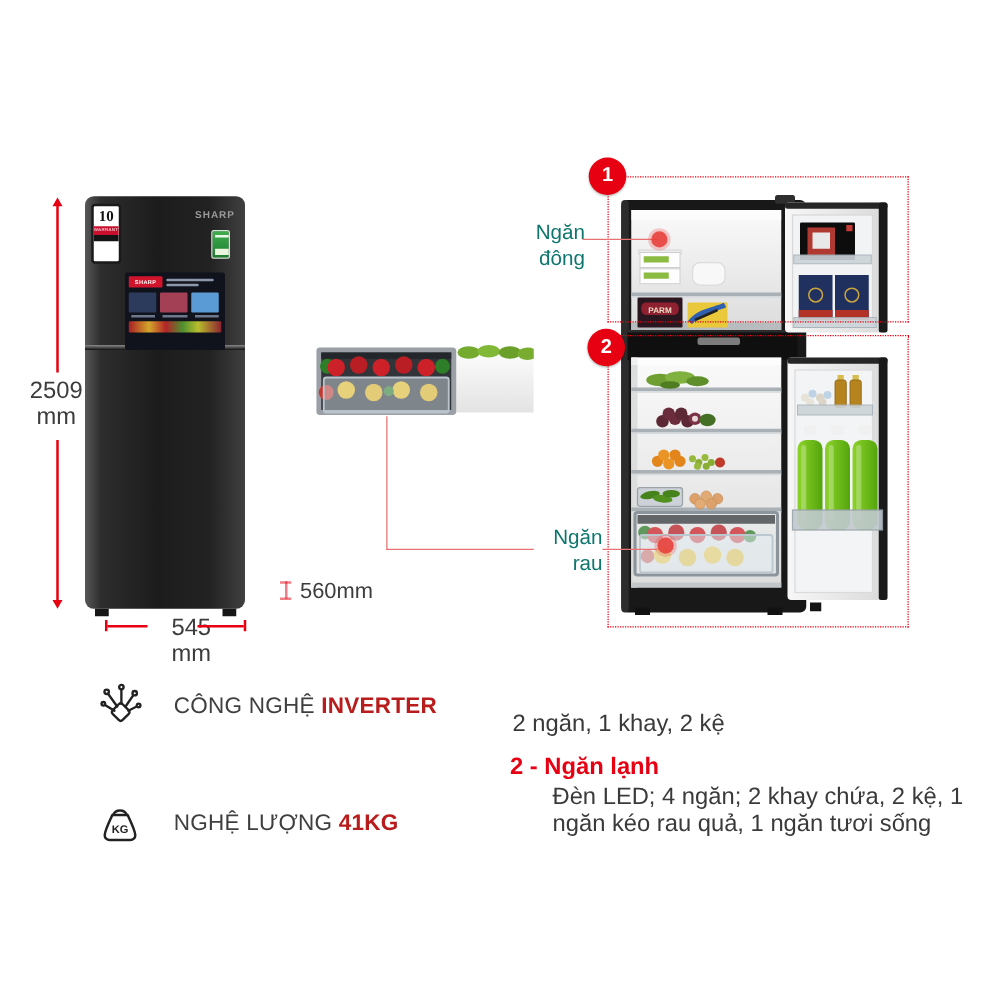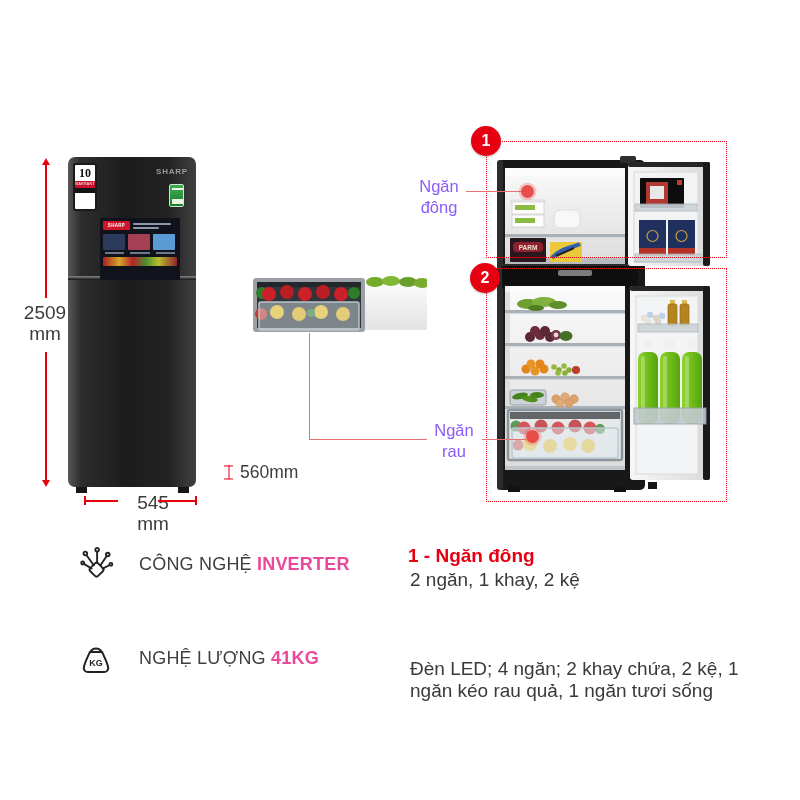--- a/index.html
+++ b/index.html
@@ -49,27 +49,27 @@
   .ibeam { background:rgba(230,0,18,.5); }
 
   
   .dotted-rect { border:1.5px dotted #e60012; z-index:5; }
   .num-badge { width:30px; height:30px; border-radius:50%; background:#e60012; color:#fff;
     font-weight:bold; font-size:16px; display:flex; align-items:center; justify-content:center;
     z-index:9; box-shadow:0 1px 2px rgba(0,0,0,.3); }
   .conn { background:#e87272; z-index:7; }
   .hotspot-dot { width:13px; height:13px; border-radius:50%; background:#e8413c; opacity:.92;
     z-index:8; box-shadow:0 0 0 2.5px rgba(232,65,60,.28); }
-  .callout-label { color:#8b5cf6; font-size:16.5px; line-height:1.3; text-align:center; z-index:7; }
+  .callout-label { color:#0f766e; font-size:16.5px; line-height:1.3; text-align:right; z-index:7; }
 
   
   .spec-row { left:75px; display:flex; align-items:center; gap:22px; height:42px; }
   .spec-icon { width:42px; height:42px; flex:0 0 auto; display:flex; justify-content:center; }
   .spec-text { font-size:18px; color:#3f3f3f; letter-spacing:.2px; white-space:nowrap; }
-  .spec-text .val { font-weight:bold; color:#ec4899; }
+  .spec-text .val { font-weight:bold; color:#b91c1c; }
 
   
   .detail-heading { left:408px; font-size:19px; font-weight:bold; color:#e60012; }
   .detail-desc { left:408px; width:354px; font-size:19px; color:#3a3a3a; line-height:1.17; padding-left:2px;}
 </style>
 </head>
 <body>
 
 <div id="canvas">
 
@@ -360,17 +360,17 @@
     <div class="spec-icon">
       <svg width="40" height="40" viewBox="0 0 36 36" fill="none" stroke="#222222" stroke-width="1.8" stroke-linecap="round" stroke-linejoin="round">
         <path d="M12.5 13.5 c-4 8.5 -5.5 11.5 -5.5 14.5 a3.5 3.5 0 0 0 3.5 3.5 h15 a3.5 3.5 0 0 0 3.5 -3.5 c0 -3 -1.5 -6 -5.5 -14.5 z"></path>
         <path d="M13 13.5 a5.5 5.5 0 0 1 10 0"></path>
         <text x="18" y="26.5" text-anchor="middle" font-size="8" font-weight="bold" fill="#222222" stroke="none" font-family="Liberation Sans, sans-serif">KG</text>
       </svg>
     </div>
     <div class="spec-text"><span>NGHỆ LƯỢNG</span> <span class="val">41KG</span></div>
   </div>
 
-  <div class="abs detail-heading" style="top:545px;">1 - Ngăn đông</div>
   <div class="abs detail-desc" style="top:569px;">2 ngăn, 1 khay, 2 kệ</div>
-  <div class="abs detail-desc" style="top:658px;">Đèn LED; 4 ngăn; 2 khay chứa, 2 kệ, 1 ngăn kéo rau quả, 1 ngăn tươi sống</div>
+  <div class="abs detail-heading" style="top:603px;">2 - Ngăn lạnh</div>
+  <div class="abs detail-desc" style="top:627px;margin-left:32px;">Đèn LED; 4 ngăn; 2 khay chứa, 2 kệ, 1 ngăn kéo rau quả, 1 ngăn tươi sống</div>
 
 </div>
 
 </body></html>

